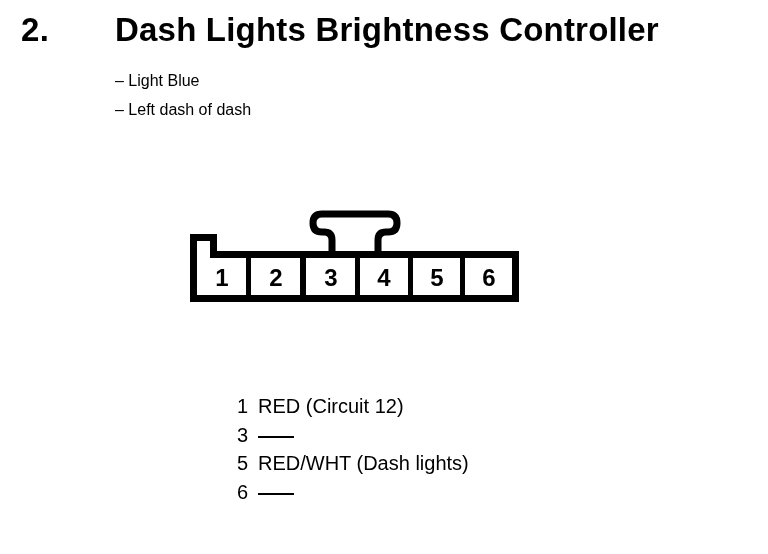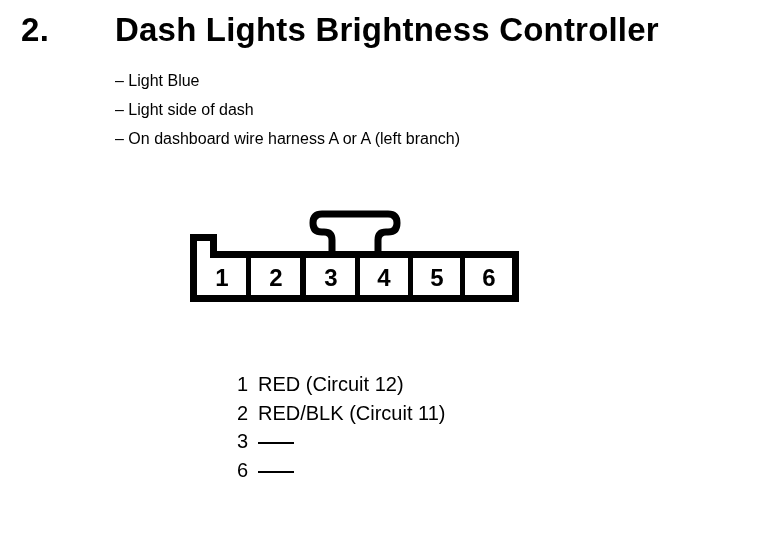--- a/index.html
+++ b/index.html
@@ -39,41 +39,40 @@
   }
   .bullet-item { white-space: nowrap; }
   .connector-svg {
     position: absolute;
     left: 185px;
     top: 200px;
   }
   .pin-list {
     position: absolute;
     left: 237px;
-    top: 370px;
+    top: 392px;
     font-size: 20px;
     line-height: 28.5px;
   }
   .pin-row { white-space: nowrap; }
   .pin-num { display: inline-block; width: 21px; }
   .pin-label { }
   .dash-label { font-weight: bold; letter-spacing: -4px; }
 </style>
 </head>
 <body>
 
 <div class="page">
 
   <span class="h-num">2.</span>
   <span class="h-title">Dash Lights Brightness Controller</span>
 
   <div class="bullets">
     <div class="bullet-item">– Light Blue</div>
-    <div class="bullet-item">– Light side of dash</div>
-    <div class="bullet-item">– On dashboard wire harness A or A (left branch)</div>
+    <div class="bullet-item">– Left dash of dash</div>
   </div>
 
   <svg class="connector-svg" width="340" height="112" viewBox="185 200 340 112" xmlns="http://www.w3.org/2000/svg">
 
     <path d="M 332 252 L 332 240 Q 332 232 324 232 L 322 232 Q 313 232 313 223 Q 313 214 322 214 L 388 214 Q 397 214 397 223 Q 397 232 388 232 L 386 232 Q 378 232 378 240 L 378 252" fill="#ffffff" stroke="#000000" stroke-width="7" stroke-linejoin="round" stroke-linecap="butt"></path>
 
     <path d="M 190 234 L 217 234 L 217 251 L 519 251 L 519 302 L 190 302 Z" fill="#000000"></path>
 
     <path d="M 197 241 L 210 241 L 210 258 L 246 258 L 246 295 L 197 295 Z" fill="#ffffff"></path>
 
@@ -89,23 +88,23 @@
     <text x="384" y="286" font-size="24" font-weight="bold" text-anchor="middle" font-family="Liberation Sans, sans-serif" fill="#000000">4</text>
     <text x="437" y="286" font-size="24" font-weight="bold" text-anchor="middle" font-family="Liberation Sans, sans-serif" fill="#000000">5</text>
     <text x="489" y="286" font-size="24" font-weight="bold" text-anchor="middle" font-family="Liberation Sans, sans-serif" fill="#000000">6</text>
   </svg>
 
   <div class="pin-list">
     <div class="pin-row">
       <span class="pin-num">1</span><span class="pin-label">RED (Circuit 12)</span>
     </div>
     <div class="pin-row">
-      <span class="pin-num">2</span><span class="pin-label">RED/BLK (Circuit 11)</span>
+      <span class="pin-num">3</span><span class="pin-label dash-label">——</span>
     </div>
     <div class="pin-row">
-      <span class="pin-num">3</span><span class="pin-label dash-label">——</span>
+      <span class="pin-num">5</span><span class="pin-label">RED/WHT (Dash lights)</span>
     </div>
     <div class="pin-row">
       <span class="pin-num">6</span><span class="pin-label dash-label">——</span>
     </div>
   </div>
 
 </div>
 
 </body></html>

